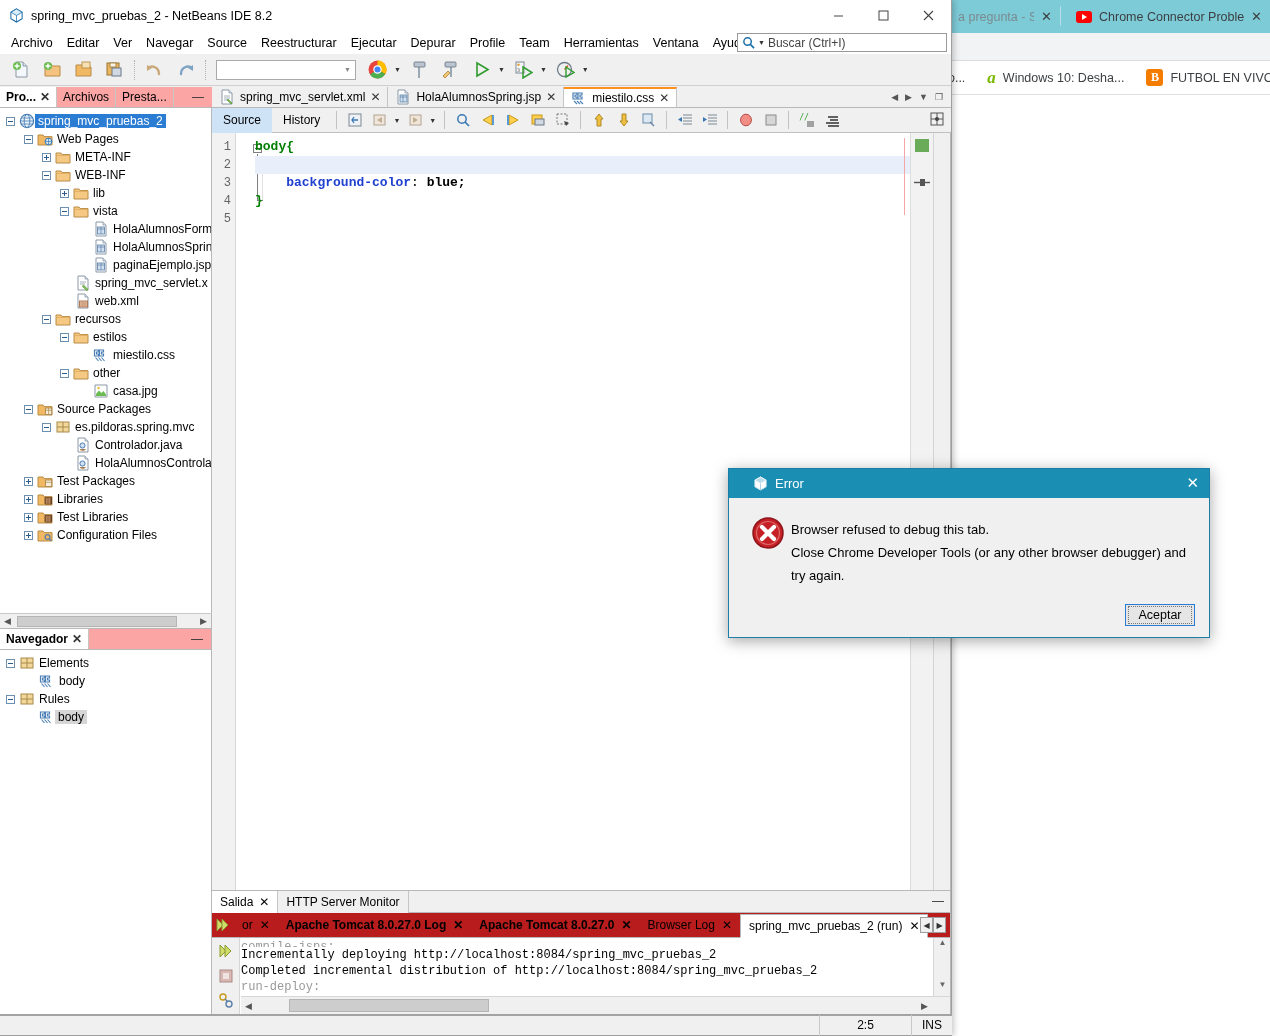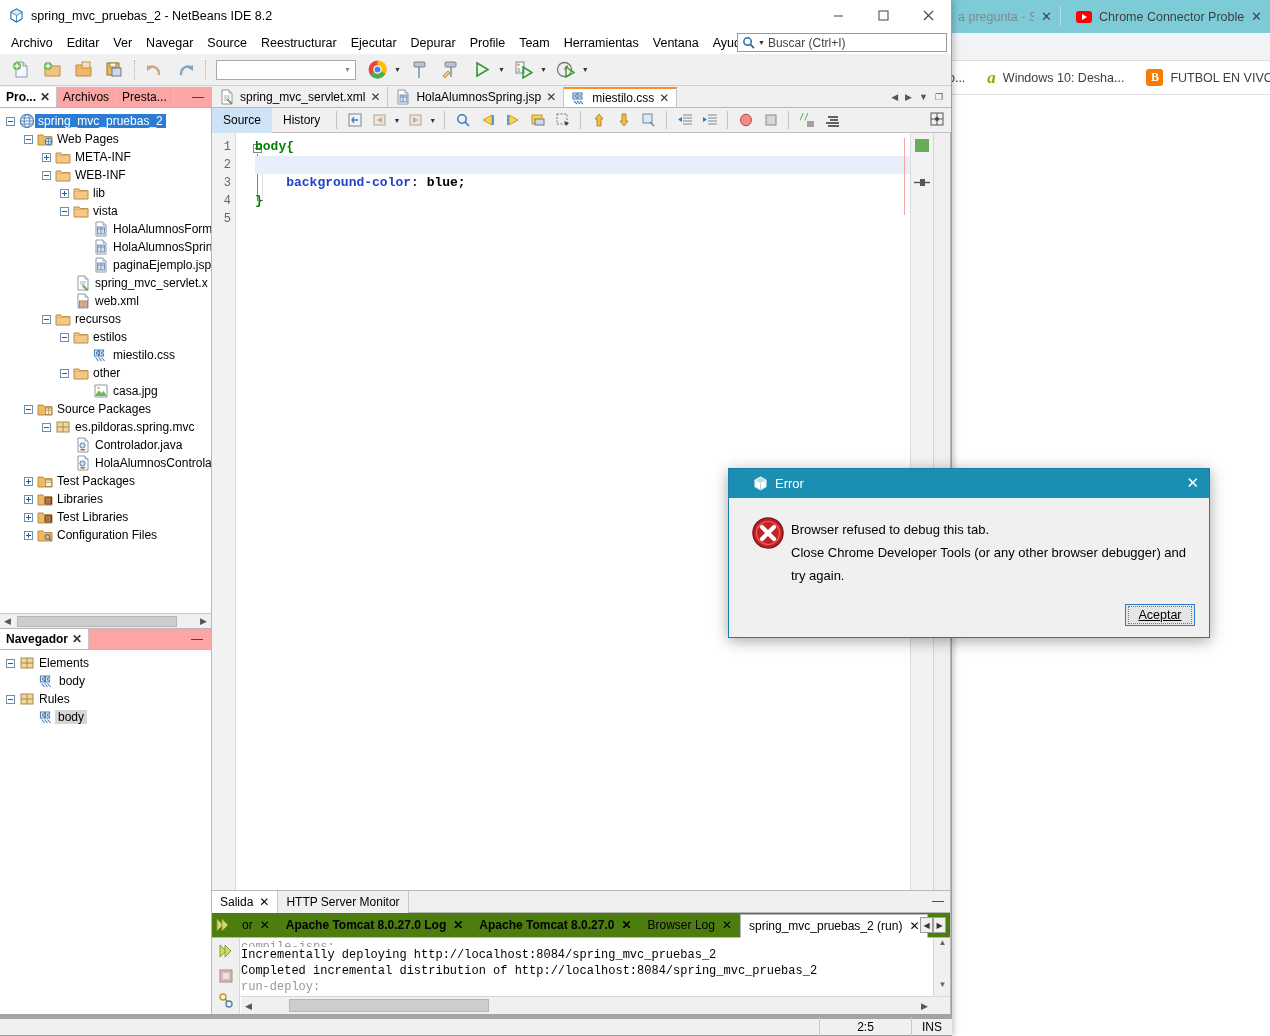--- a/index.html
+++ b/index.html
@@ -241,21 +241,21 @@
   .otab {
     display:flex; align-items:center; gap:6px; padding: 0 8px; font-size: 12px; color:#000;
     border-right: 1px solid #c6c6c6; white-space: nowrap;
   }
   .otab.active { background: #ffffff; }
   .otab .x { font-size: 12px; }
   .otabs-fill { flex:1; border-bottom: 1px solid #b8b8b8; }
   .otab-min { position:absolute; right: 6px; top: 3px; color: #333; }
 
   .sub-tabs {
-    height: 25px; display:flex; align-items: stretch; background: #4d7c0f;
+    height: 25px; display:flex; align-items: stretch; background: #b91c1c;
     border-bottom: 1px solid #b8b8b8; position: relative;
   }
   .run-ico { width: 22px; display:flex; align-items:center; justify-content:center; }
   .stab {
     display:flex; align-items:center; gap:7px; padding: 0 8px; font-size: 12px; color:#000;
     white-space: nowrap;
   }
   .stab.bold { font-weight: bold; }
   .stab.active { background: #ffffff; border: 1px solid #b8b8b8; border-bottom: 1px solid #fff; position: relative; top:1px;}
   .stab .x { font-size: 12px; }
@@ -285,21 +285,21 @@
   .out-vs .a { position:absolute; width:17px; height: 16px; text-align:center; font-size: 8px; color:#666;}
   .out-hs {
     position:absolute; left: 29px; right: 0; bottom: 0; height: 18px; background: #f0f0f0;
     border-top: 1px solid #d6d6d6; display:flex; align-items:center;
   }
   .out-hs-thumb { position:absolute; left: 48px; top: 2px; width: 200px; height: 13px; background: #cdcdcd; border:1px solid #b5b5b5;}
 
   
   .statusbar {
     position: absolute; left: 0; bottom: 0; width: 952px; height: 21px;
-    background: #f0f0f0; border-top: 5px solid #a3a3a3;
+    background: #f0f0f0; border-top: 2px solid #a3a3a3;
     display: flex; align-items: center; justify-content: flex-end;
     font-size: 12px; color: #000;
   }
   .sb-cell { padding: 0 10px; border-left: 1px solid #c8c8c8; height: 21px; line-height: 21px;}
   .sb-pos { width: 92px; text-align: center; }
 
   
   .dialog {
     position: absolute; left: 728px; top: 468px; width: 482px; height: 170px;
     background: #f0f0f0; border: 1px solid #1b7ea6;
@@ -312,21 +312,21 @@
   .dlg-ico { width: 15px; height: 15px; margin-right: 7px; }
   .dlg-x { position:absolute; right: 10px; top: 5px; color:#fff; font-size: 15px; }
   .dlg-body { position:absolute; left:0; top: 29px; right:0; bottom:0; background: #f0f0f0; }
   .dlg-err-ico { position:absolute; left: 22px; top: 18px; width: 34px; height: 34px; }
   .dlg-msg { position:absolute; left: 62px; top: 20px; right: 10px; font-size: 13px; color:#000; line-height: 23px;}
   .dlg-ok {
     position:absolute; right: 14px; bottom: 11px; width: 70px; height: 22px;
     background: #e5e5e5; border: 1px solid #2b7cd3;
     display:flex; align-items:center; justify-content:center; font-size: 12.5px; color:#000;
   }
-  .dlg-ok-inner { border: 1px dotted #777; padding: 0 9px; line-height: 16px; text-decoration: underline; }
+  .dlg-ok-inner { border: 1px dotted #777; padding: 0 9px; line-height: 16px; }
 </style>
 </head>
 <body>
 
 <div id="root">
 
   <div class="bg-browser">
     <div class="bg-tabstrip"></div>
     <div class="bg-tab bg-tab-a">
       <span class="bg-tab-label dim">a pregunta - St</span>

